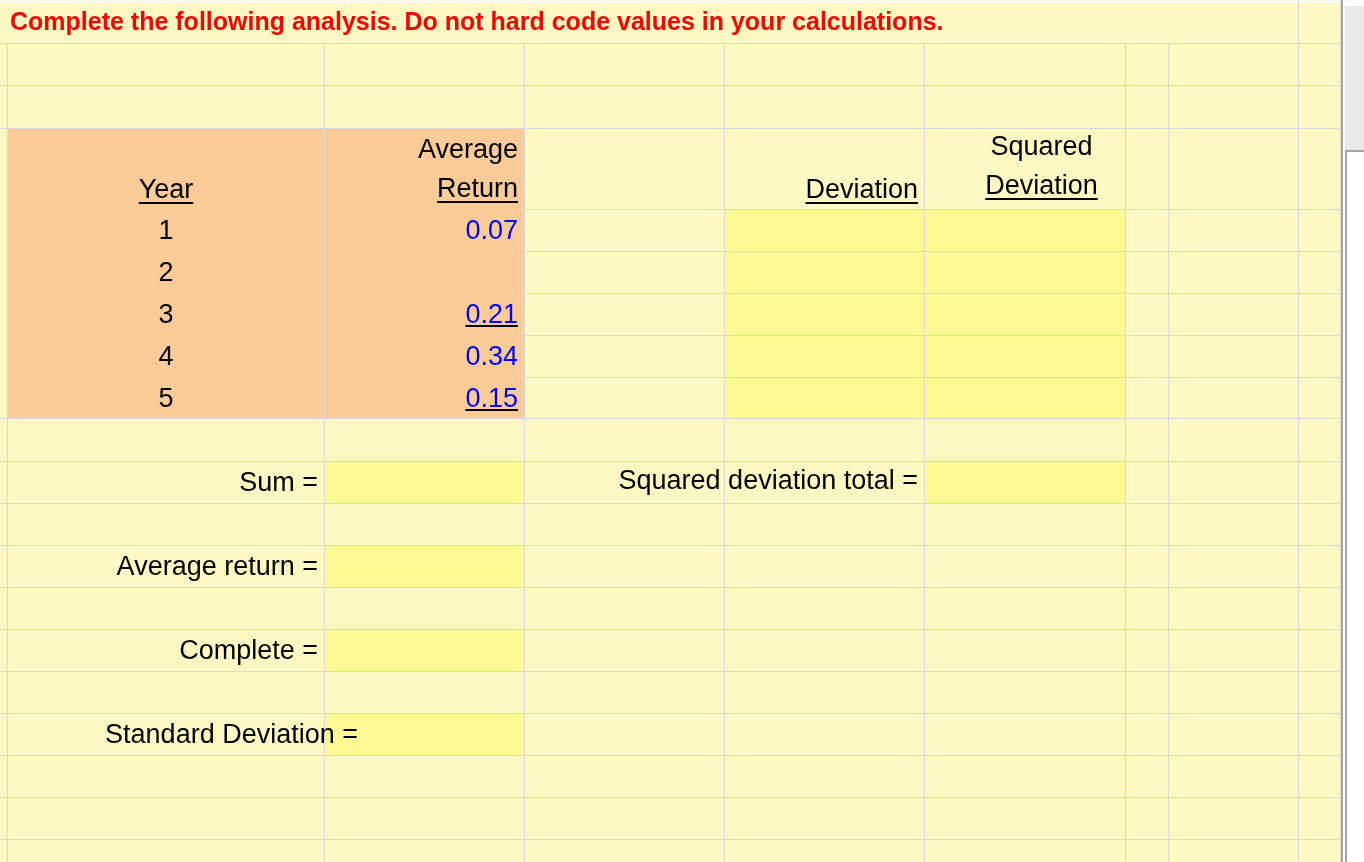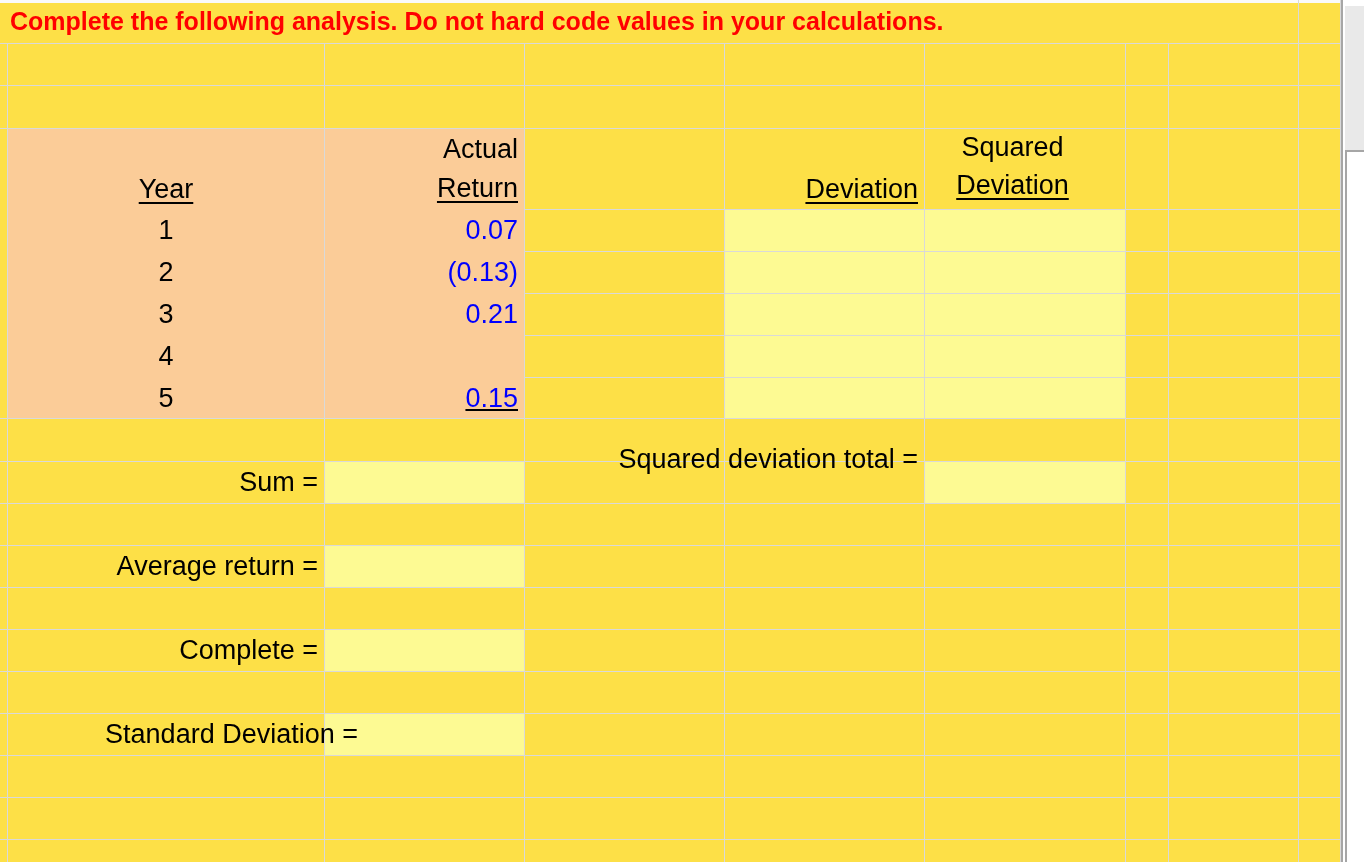--- a/index.html
+++ b/index.html
@@ -5,21 +5,21 @@
   * { box-sizing: border-box; margin: 0; padding: 0; }
   html, body {
     width: 1364px; height: 862px;
     background: #ffffff;
     font-family: "Liberation Sans", sans-serif;
     overflow: hidden;
   }
   #sheet {
     position: relative;
     width: 1364px; height: 862px;
-    background: #fde047;
+    background: #fef9c3;
   }
 
   
   .vline, .hline {
     position: absolute;
     background: #d9d9d9;
   }
   .vline { width: 1px; }
   .hline { height: 1px; }
 
@@ -146,29 +146,29 @@
   <div class="vline" style="left:1298px; top:0;     height:862px;"></div>
   <div class="vline" style="left:1340px; top:0;     height:862px;"></div>
 
   <div class="title">Complete the following analysis. Do not hard code values in your calculations.</div>
 
   <div class="cell c-center" style="left:8px; top:168px; width:316px; height:42px;">
     <span class="u">Year</span>
   </div>
 
   <div class="hdr-stack hs-right" style="left:324px; top:128px; width:200px; height:81px;">
-    <span>Actual</span>
+    <span>Average</span>
     <span class="u">Return</span>
   </div>
 
   <div class="cell c-right" style="left:724px; top:168px; width:200px; height:42px;">
     <span class="u">Deviation</span>
   </div>
 
-  <div class="hdr-stack hs-center" style="left:912px; top:128px; width:201px; height:76px;">
+  <div class="hdr-stack hs-center" style="left:941px; top:128px; width:201px; height:76px;justify-content:flex-end;">
     <span>Squared</span>
     <span class="u">Deviation</span>
   </div>
 
   <div class="cell c-center" style="left:8px; top:209px; width:316px; height:42px;">
     <span>1</span>
     </div>
   <div class="cell c-center" style="left:8px; top:251px; width:316px; height:42px;">
     <span>2</span>
     </div>
@@ -178,25 +178,25 @@
   <div class="cell c-center" style="left:8px; top:335px; width:316px; height:42px;">
     <span>4</span>
     </div>
   <div class="cell c-center" style="left:8px; top:377px; width:316px; height:42px;">
     <span>5</span>
     </div>
 
   <div class="cell c-right" style="left:324px; top:209px; width:200px; height:42px;text-align:center;">
     <span class="blue">0.07</span>
     </div>
-  <div class="cell c-right" style="left:324px; top:251px; width:200px; height:42px;">
-    <span class="blue">(0.13)</span>
-    </div>
-  <div class="cell c-right" style="left:324px; top:293px; width:200px; height:42px;">
+  <div class="cell c-right" style="left:324px; top:293px; width:200px; height:42px;text-decoration:underline;">
     <span class="blue">0.21</span>
+    </div>
+  <div class="cell c-right" style="left:324px; top:335px; width:200px; height:42px;">
+    <span class="blue">0.34</span>
     </div>
   <div class="cell c-right" style="left:324px; top:377px; width:200px; height:42px;text-decoration:underline;">
     <span class="blue">0.15</span>
     </div>
 
   <div class="cell c-right" style="left:724px; top:209px; width:200px; height:42px;">
     <span></span>
     </div>
   <div class="cell c-right" style="left:724px; top:251px; width:200px; height:42px;">
     <span></span>
@@ -227,21 +227,21 @@
     <span></span>
     </div>
 
   <div class="cell c-right" style="left:8px; top:461px; width:316px; height:42px;">
     <span>Sum =</span>
     </div>
   <div class="cell c-right" style="left:324px; top:461px; width:200px; height:42px;">
     <span></span>
     </div>
 
-  <div class="cell c-right" style="left:524px; top:438px; width:400px; height:42px;">
+  <div class="cell c-right" style="left:524px; top:459px; width:400px; height:42px;">
     <span>Squared deviation total =</span>
     </div>
   <div class="cell c-right" style="left:925px; top:461px; width:200px; height:42px;">
     <span></span>
     </div>
 
   <div class="cell c-right" style="left:8px; top:545px; width:316px; height:42px;">
     <span>Average return =</span>
     </div>
   <div class="cell c-right" style="left:324px; top:545px; width:200px; height:42px;">

